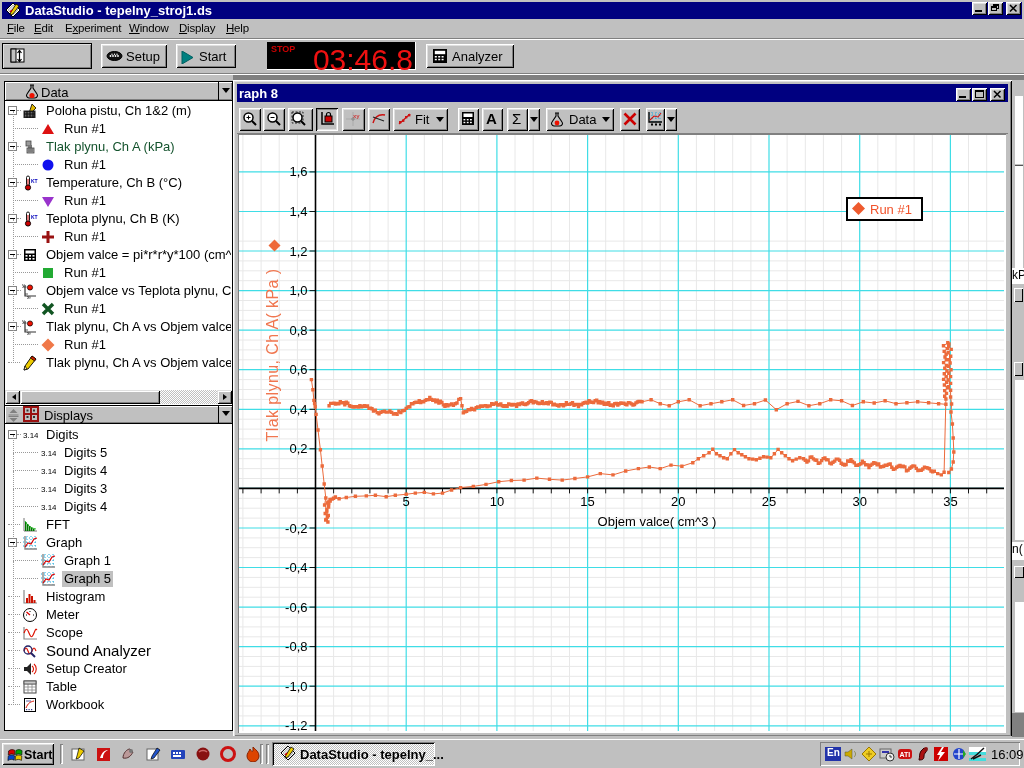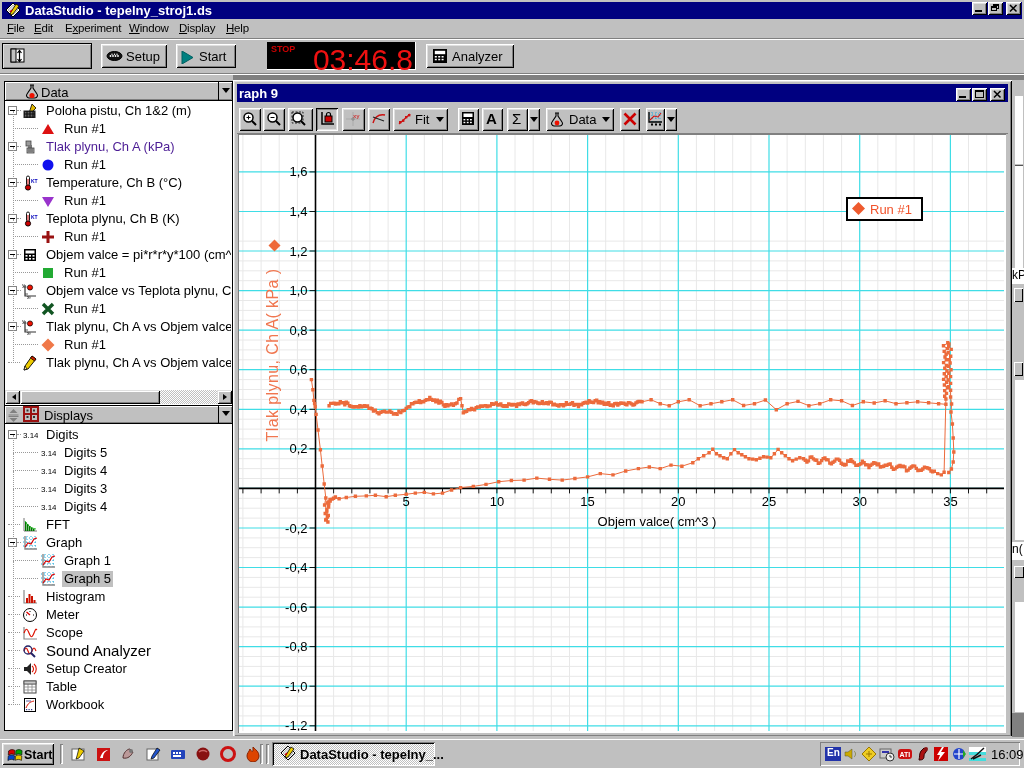--- a/index.html
+++ b/index.html
@@ -65,21 +65,21 @@
 
 <div class="abs" style="left:5px;top:405px;width:227px;height:19px;background:#c0c0c0;border-top:1px solid #000;border-bottom:1px solid #000;box-shadow:inset 1px 1px 0 #fff, inset -1px -1px 0 #808080;"></div>
 <div class="abs" style="left:218px;top:405px;width:1px;height:19px;background:#000;"></div>
 <div class="abs t13" style="left:44px;top:408px;">Displays</div>
 <div id="dispheadericon"></div>
 <div class="abs" style="left:222px;top:411px;width:0;height:0;border:4px solid transparent;border-top:5px solid #000;"></div>
 <div id="disptree"></div>
 
 <div class="abs raised" style="left:233px;top:80px;width:779px;height:657px;background:#c0c0c0;"></div>
 <div class="abs" style="left:237px;top:84px;width:771px;height:18px;background:#000080;"></div>
-<div class="abs" style="left:239px;top:86px;font-size:13px;font-weight:bold;color:#fff;">raph 9</div>
+<div class="abs" style="left:239px;top:86px;font-size:13px;font-weight:bold;color:#fff;">raph 8</div>
 <div class="abs btn wbtn" style="left:956px;top:88px;width:15px;height:13px;"></div>
 <div class="abs btn wbtn" style="left:972px;top:88px;width:15px;height:13px;"></div>
 <div class="abs btn wbtn" style="left:990px;top:88px;width:15px;height:13px;"></div>
 <div id="gwbtnglyphs"></div>
 
 <div class="abs" style="left:237px;top:102px;width:771px;height:32px;background:#c0c0c0;"></div>
 <div id="gtoolbar"></div>
 <div class="abs" style="left:237px;top:133px;width:771px;height:1px;background:#808080;"></div>
 
 <div class="abs" style="left:238px;top:134px;width:768px;height:599px;background:#fff;box-shadow:inset 1px 1px 0 #808080;"></div>
@@ -262,21 +262,21 @@
 <div style="position:absolute;left:8px;top:142px;width:9px;height:9px;background:#fff;border:1px solid #848484;"></div>
 <div style="position:absolute;left:10px;top:146px;width:5px;height:1px;background:#000;"></div>
 <div style="position:absolute;left:22px;top:139px;width:16px;height:16px;">
     <svg width="16" height="16" viewBox="0 0 16 16" style="position:absolute;left:0;top:0;">
       <rect x="4" y="2" width="5" height="5" fill="#999" stroke="#444" stroke-width="0.8"></rect>
       <rect x="6" y="6" width="4" height="4" fill="#777"></rect>
       <rect x="5" y="9" width="7" height="5" fill="#aaa" stroke="#444" stroke-width="0.8"></rect>
       <path d="M6 10h5M6 12h5" stroke="#555"></path>
     </svg>
   </div>
-<div style="position:absolute;left:44px;top:139px;height:16px;max-width:187px;overflow:hidden;white-space:nowrap;font-size:13px;line-height:16px;color:#4c1d95;padding:0 2px;">Tlak plynu, Ch A (kPa)</div>
+<div style="position:absolute;left:44px;top:139px;height:16px;max-width:187px;overflow:hidden;white-space:nowrap;font-size:13px;line-height:16px;color:#14532d;padding:0 2px;">Tlak plynu, Ch A (kPa)</div>
 <div style="position:absolute;left:13px;top:147px;width:1px;height:18px;border-left:1px dotted #999;"></div>
 <div style="position:absolute;left:13px;top:164px;width:25px;height:1px;border-top:1px dotted #999;"></div>
 <div style="position:absolute;left:40px;top:157px;width:16px;height:16px;">
     <svg width="16" height="16" viewBox="0 0 16 16" style="position:absolute;left:0;top:0;">
       <circle cx="8" cy="8" r="5.5" fill="#1111ee"></circle>
     </svg>
   </div>
 <div style="position:absolute;left:62px;top:157px;height:16px;max-width:169px;overflow:hidden;white-space:nowrap;font-size:13px;line-height:16px;color:#000;padding:0 2px;">Run #1</div>
 <div style="position:absolute;left:17px;top:182px;width:4px;height:1px;border-top:1px dotted #999;"></div>
 <div style="position:absolute;left:8px;top:178px;width:9px;height:9px;background:#fff;border:1px solid #848484;"></div>

